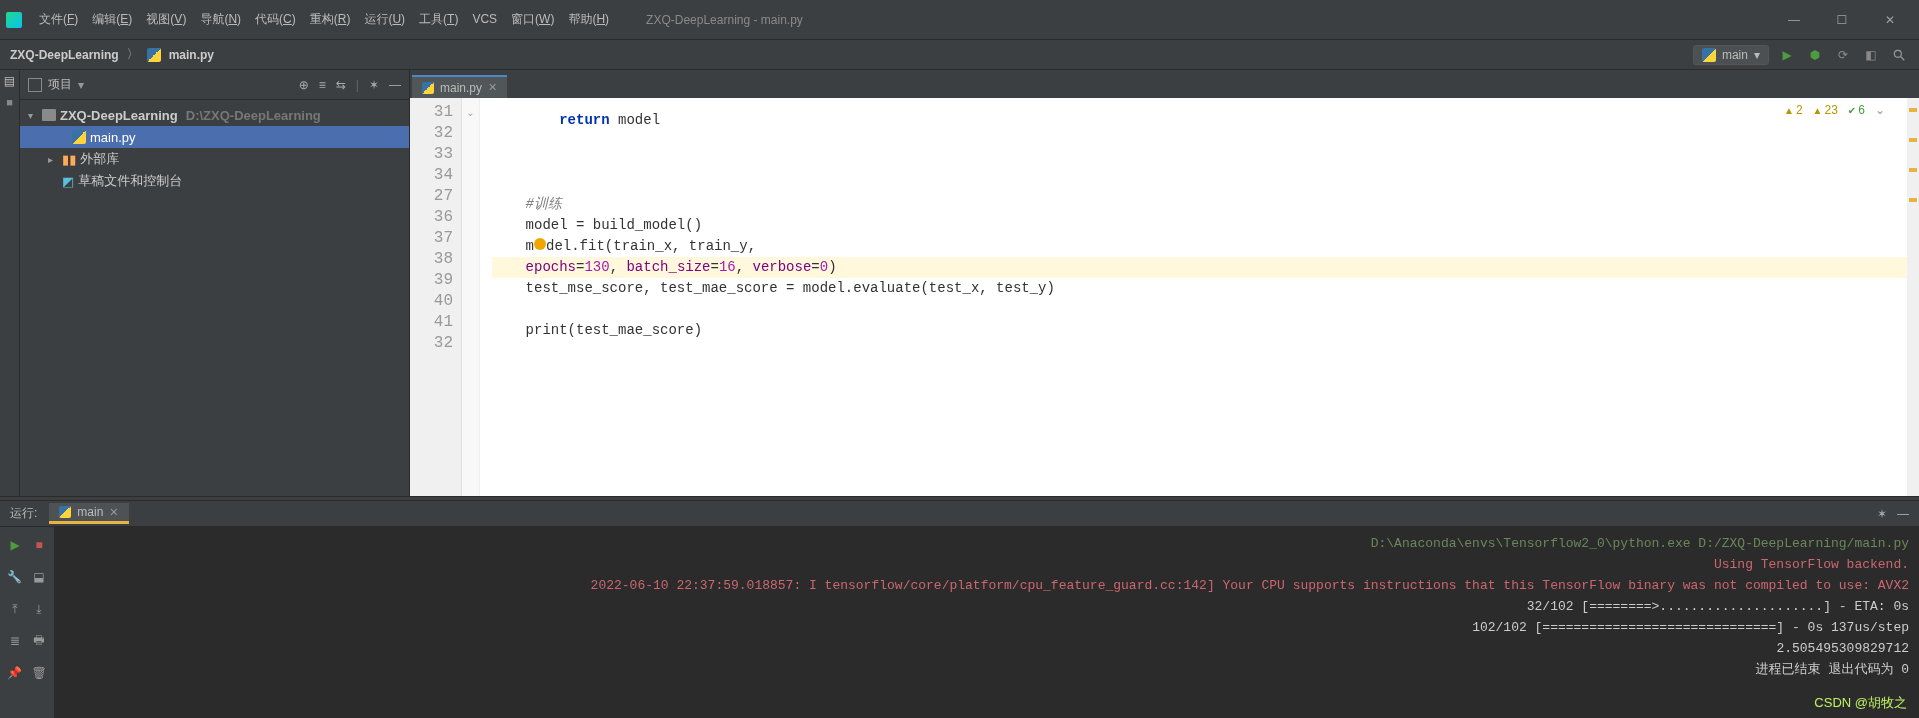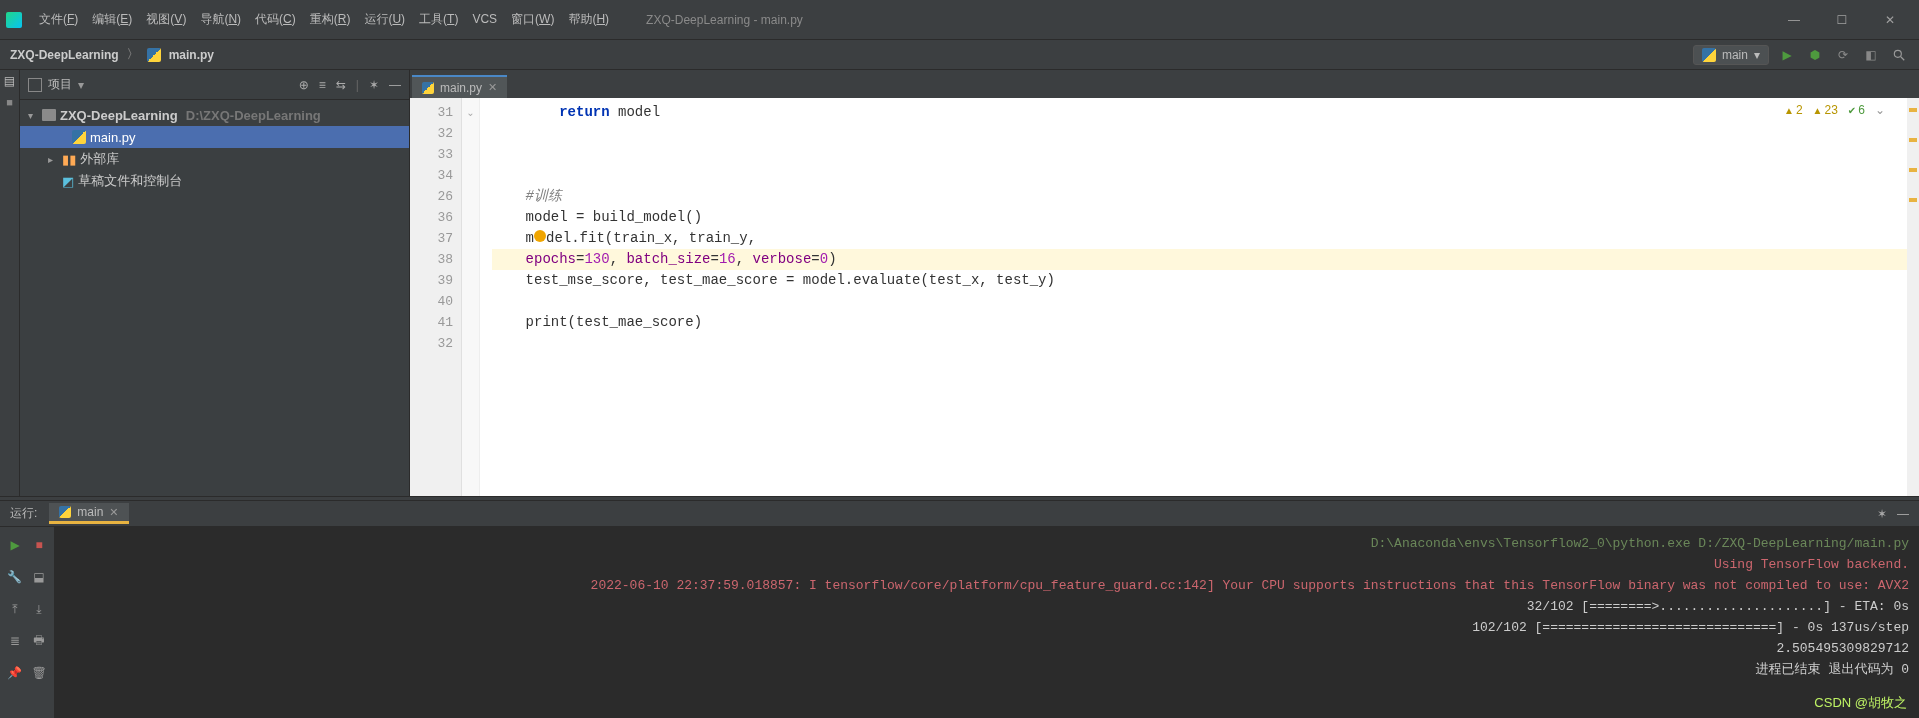--- a/index.html
+++ b/index.html
@@ -39,23 +39,23 @@
 .tree-label { color:#ccc;}
 .tree-path { color:#777;font-weight:bold;}
 .lib-icon { color:#fa5; }
 .scratch-icon { color:#5bc0de; }
 .editor-area { flex:1; display:flex; flex-direction:column; background:#2b2b2b; min-width:0;}
 .editor-tabs { height:28px; background:#3c3f41; display:flex; align-items:flex-end; padding-left:2px;}
 .editor-tab { height:26px; background:#4e5254; padding:0 10px; display:flex; align-items:center; gap:6px; font-size:12px; border-top:2px solid transparent;}
 .editor-tab.active { background:#515658; border-top:2px solid #4a88c7; border-bottom:3px solid #e8b341; margin-bottom:-3px;}
 .editor-tab .close { color:#999; font-size:11px;}
 .editor-body { flex:1; display:flex; background:#fff; position:relative; overflow:hidden;}
-.gutter-nums { width:52px; background:#f0f0f0; border-right:1px solid #e0e0e0; text-align:right; padding:4px 8px 4px 4px; font-family:"Consolas","Courier New",monospace; font-size:13px; color:#999; line-height:21px;}
+.gutter-nums { width:52px; background:#f0f0f0; border-right:1px solid #e0e0e0; text-align:right; padding:4px 8px 4px 4px; font-family:"Consolas","Courier New",monospace; font-size:16px; color:#999; line-height:21px;}
 .fold-gutter { width:18px; background:#f8f8f8; border-right:1px solid #eee; line-height:21px; padding-top:4px; font-size:10px; color:#aaa; text-align:center;}
-.code { flex:1; font-family:"Consolas","Courier New",monospace; font-size:14px; line-height:21px; padding:4px 0 4px 12px; white-space:pre; color:#333; position:relative;}
+.code { flex:1; font-family:"Consolas","Courier New",monospace; font-size:14px; line-height:21px; padding:12px 0 4px 12px; white-space:pre; color:#333; position:relative;}
 .code .kw2 { color:#0033b3; font-weight:bold;}
 .code .cm { color:#808080; font-style:italic;}
 .code .num { color:#a21caf;}
 .code .arg { color:#800080;}
 .code .hl { background:#fff8dc; display:inline-block; width:100%;}
 .code .bulb { display:inline-block; width:12px; height:12px; background:#f0a500; border-radius:50%;}
 .insp-panel { position:absolute; top:4px; right:30px; display:flex; gap:10px; font-size:12px; align-items:center; background:rgba(255,255,255,0.9); padding:1px 4px;}
 .insp-panel .warn { color:#b89500;}
 .insp-panel .ok { color:#4e9a3e;}
 .insp-panel .triangle::before { content:"▲"; font-size:10px; margin-right:2px;}
@@ -172,21 +172,21 @@
         <span>main.py</span>
         <span class="close">✕</span>
       </div>
     </div>
     <div class="editor-body">
       <div class="gutter-nums" id="gutter">
           <div>31</div>
           <div>32</div>
           <div>33</div>
           <div>34</div>
-          <div>26</div>
+          <div>27</div>
           <div>36</div>
           <div>37</div>
           <div>38</div>
           <div>39</div>
           <div>40</div>
           <div>41</div>
           <div>32</div>
         </div>
       <div class="fold-gutter" id="foldg">
           <div>⌄</div>

